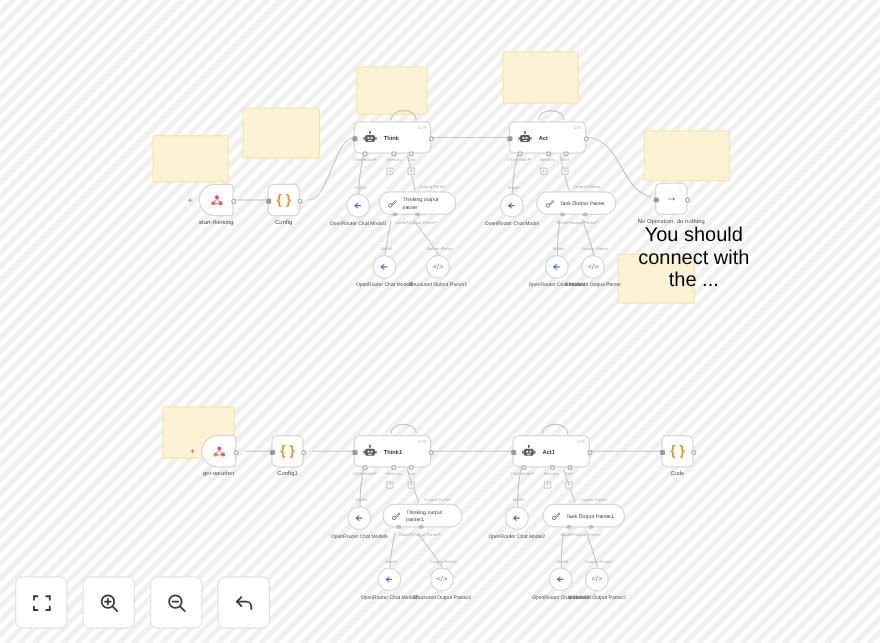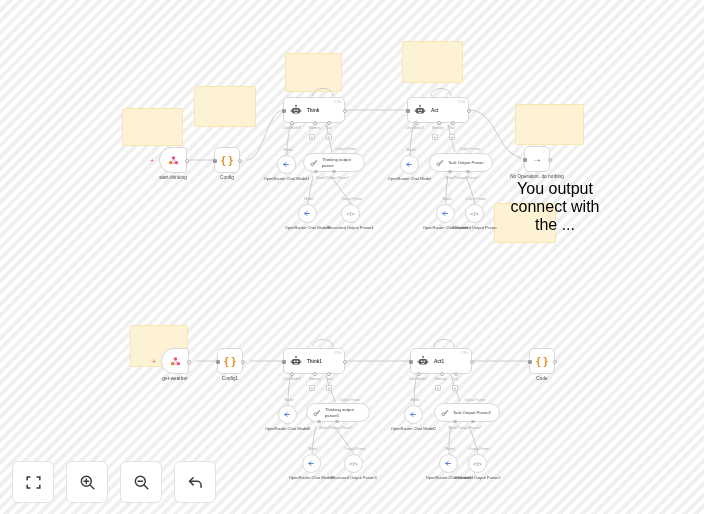--- a/index.html
+++ b/index.html
@@ -353,21 +353,21 @@
     <span class="circ-label">Structured Output Parser</span>
   </div>
 
   <div class="node sq noop" style="left:524px; top:146px;">
     <span class="glyph">→</span>
     <span class="corner">⌷</span>
     <span class="port sq-in" style="left:-2.5px; top:11px;"></span>
     <span class="port" style="right:-2.5px; top:11px;"></span>
     <span class="nlabel">No Operation, do nothing</span>
   </div>
-  <span class="sublabel" style="position:absolute; left:510px; top:180px; width:90px; text-align:center;">You output connect with the ...</span>
+  <span class="sublabel" style="position:absolute; left:510px; top:180px; width:90px; text-align:center;">You should connect with the ...</span>
 </div>
 
 <div class="layer">
 
   <div class="node trigger trig" style="left:161px; top:348px;">
     <svg viewBox="0 0 24 24" width="13" height="13">
       <circle cx="12" cy="7" r="3" fill="#ef4b7c"></circle>
       <circle cx="6.5" cy="16" r="3" fill="#f07c2e"></circle>
       <circle cx="17.5" cy="16" r="3" fill="#ef4b7c"></circle>
       <path d="M12 10 L7.5 14 M12 10 L16.5 14 M9 16.5 L15 16.5" stroke="#d9466f" stroke-width="1.1" fill="none"></path>

